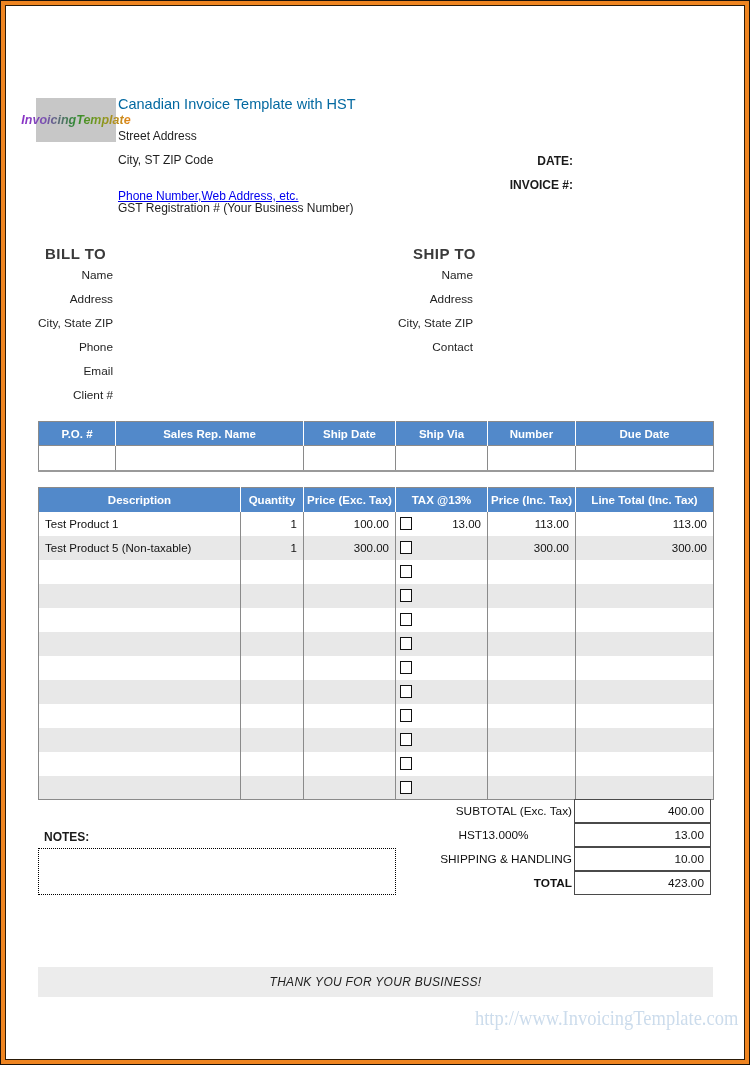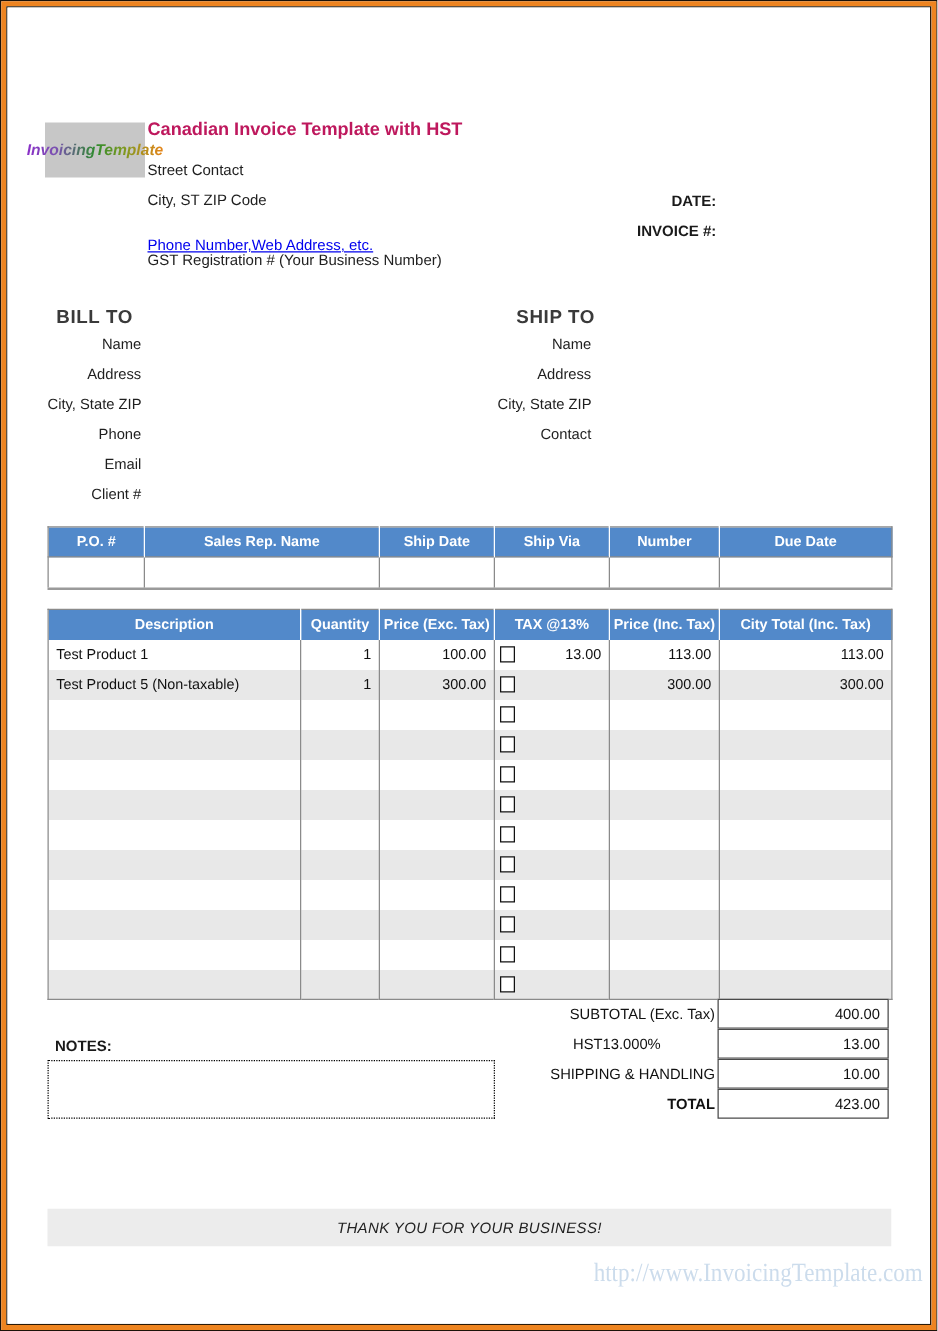--- a/index.html
+++ b/index.html
@@ -8,21 +8,21 @@
   .frame-orange { width:100%; height:100%; border:4px solid #ee8420; }
   .frame-inner { width:100%; height:100%; border:1px solid #2a1a08; background:#fff; }
   .content { position:relative; width:738px; height:1053px; background:#fff; overflow:hidden; }
 
   
   .logo { position:absolute; left:30px; top:92px; width:80px; height:44px; background:#c7c7c7;
           display:flex; align-items:center; justify-content:center; }
   .logo span { font-size:12.5px; font-weight:bold; font-style:italic;
           background:linear-gradient(90deg,#8b2fc9 0%,#7a52b0 22%,#2e8b2e 50%,#7a9a20 70%,#e8851a 100%);
           -webkit-background-clip:text; background-clip:text; color:transparent; white-space:nowrap; }
-  .doc-title { position:absolute; left:112px; top:90px; font-size:14.5px; font-weight:bold; color:#be185d; }
+  .doc-title { position:absolute; left:112px; top:90px; font-size:14.5px; font-weight:normal; color:#0369a1; }
   .hline { position:absolute; left:112px; font-size:12px; color:#1f1f1f; line-height:13px; }
   .hline.l1 { top:124px; } .hline.l2 { top:148px; } .hline.l3 { top:184px; } .hline.l4 { top:196px; }
   .hlink { color:#0000ee; text-decoration:underline; cursor:pointer; }
   .invoice-word { position:absolute; right:31px; top:80px; font-size:27px; font-weight:bold; color:#4f86c8; letter-spacing:1px; }
   .meta-label { position:absolute; right:171px; font-size:12px; font-weight:bold; color:#1a1a1a; }
   .meta-date { top:148px; } .meta-inv { top:172px; }
 
   
   .section-head { position:absolute; font-size:15px; font-weight:bold; color:#3a3a3a; letter-spacing:0.5px; top:239px; }
   .bill-head { left:39px; } .ship-head { left:407px; }
@@ -74,21 +74,21 @@
 
 <div class="frame-outer">
 <div class="frame-orange">
 <div class="frame-inner">
 <div class="content">
 
   <div class="logo">
     <span>InvoicingTemplate</span>
   </div>
   <div class="doc-title">Canadian Invoice Template with HST</div>
-  <div class="hline l1">Street Contact</div>
+  <div class="hline l1">Street Address</div>
   <div class="hline l2">City, ST  ZIP Code</div>
   <div class="hline l3"><span class="hlink">Phone Number,Web Address, etc.</span></div>
   <div class="hline l4">GST Registration # (Your Business Number)</div>
   <div class="meta-label meta-date">DATE:</div>
   <div class="meta-label meta-inv">INVOICE #:</div>
 
   <div class="section-head bill-head">BILL TO</div>
   <div class="section-head ship-head">SHIP TO</div>
   <div class="fields bill-fields">
             <div>Name</div>
@@ -145,21 +145,21 @@
               <col style="width:88px">
               <col style="width:138px">
             </colgroup>
     <thead>
               <tr>
                 <th>Description</th>
                 <th>Quantity</th>
                 <th>Price (Exc. Tax)</th>
                 <th>TAX @13%</th>
                 <th>Price (Inc. Tax)</th>
-                <th>City Total (Inc. Tax)</th>
+                <th>Line Total (Inc. Tax)</th>
               </tr>
             </thead>
     <tbody>
               <tr>
                 <td class="td-left">Test Product 1</td>
                 <td class="td-right">1</td>
                 <td class="td-right">100.00</td>
                 <td class="tax-cell">
                   <div class="tax-inner">
                     <span class="cb"></span>

